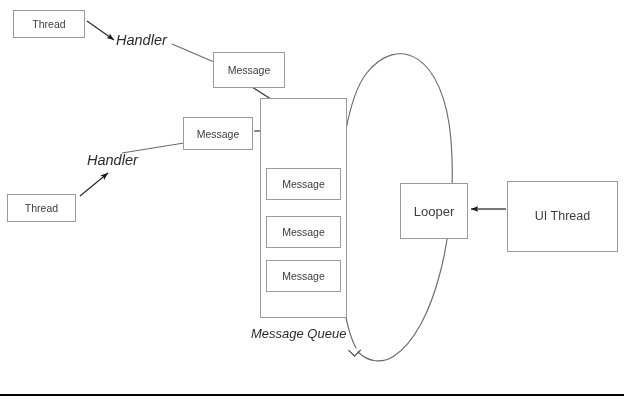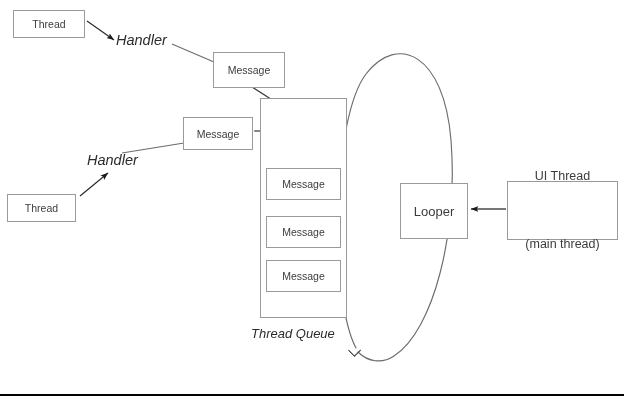--- a/index.html
+++ b/index.html
@@ -134,27 +134,26 @@
     <span>Message</span>
   </div>
   <div class="node-box small-label" style="left:266px; top:216px; width:75px; height:32px;">
     <span>Message</span>
   </div>
   <div class="node-box small-label" style="left:266px; top:260px; width:75px; height:32px;">
     <span>Message</span>
   </div>
 
   <div class="plain-label queue-caption" style="left:251px; top:326px;">
-    <span>Thread Queue</span>
+    <span>Message Queue</span>
   </div>
 
   <div class="node-box looper-text" style="left:400px; top:183px; width:68px; height:56px;">
     <span>Looper</span>
   </div>
 
-  <div class="node-box" style="left:507px; top:181px; width:111px; height:59px; flex-direction:column;gap:48px;">
+  <div class="node-box" style="left:507px; top:181px; width:111px; height:71px; flex-direction:column;gap:48px;">
     <span class="ui-thread-text">UI Thread</span>
-    <span class="ui-thread-text">(main thread)</span>
   </div>
 
   <div class="footer-rule" style="top:394px;"></div>
 
 </div>
 
 </body></html>

